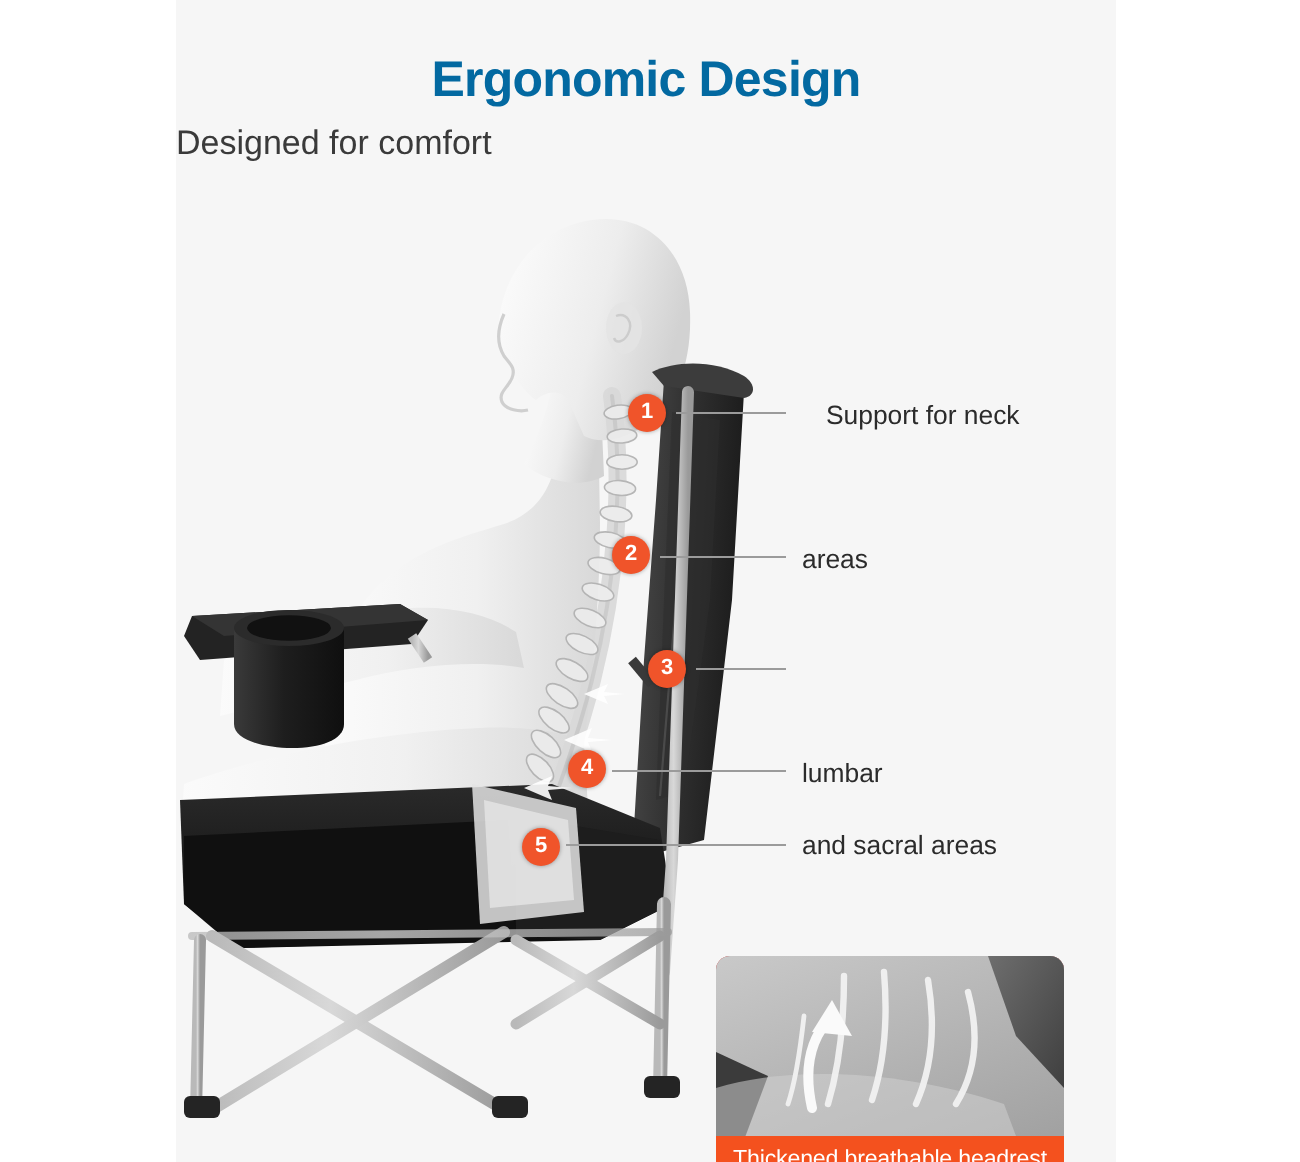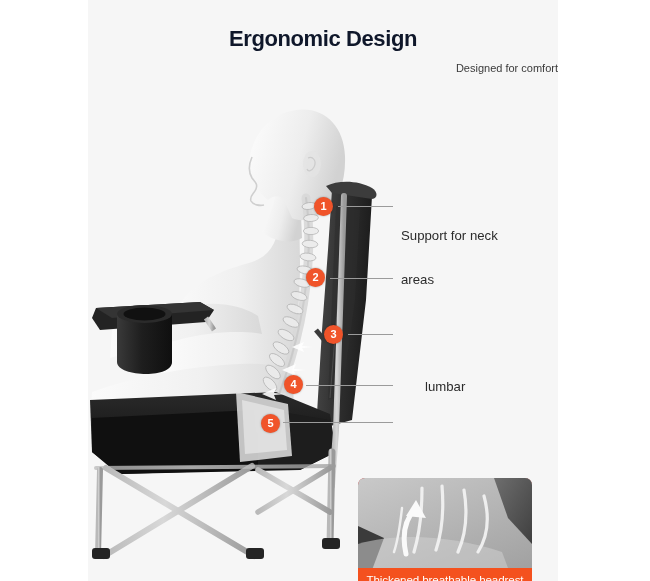--- a/index.html
+++ b/index.html
@@ -18,28 +18,28 @@
   .panel {
     position:absolute;
     left:88px; top:0; width:470px; height:581px;
     background:#f6f6f6;
   }
 
   
   .title {
     position:absolute; left:88px; top:26px; width:470px;
     text-align:center;
-    font-size:22px; font-weight:bold;
+    font-size:25px; font-weight:bold;
     letter-spacing:-0.4px;
-    color:#0f172a;
+    color:#0369a1;
   }
   .subtitle {
     position:absolute; left:88px; top:62px; width:470px;
-    text-align:right;
-    font-size:11px; font-weight:normal;
+    text-align:left;
+    font-size:17px; font-weight:normal;
     color:#3a3a3a;
   }
 
   
   .scene { position:absolute; left:0; top:0; width:650px; height:581px; }
   .scene svg { display:block; }
 
   
   .badge {
     position:absolute;
@@ -70,24 +70,24 @@
   .l5 { left:283px; top:422px; width:110px; }
 
   
   .callout {
     position:absolute;
     font-size:13.2px; color:#2b2b2b;
     line-height:17.5px;
     z-index:6;
     white-space:pre-line;
   }
-  .c1 { left:401px; top:199px;margin-top:28px; }
+  .c1 { left:413px; top:199px; }
   .c2 { left:401px; top:271px; }
   .c3 { left:401px; top:310px; width:140px; }
-  .c4 { left:425px; top:378px; }
+  .c4 { left:401px; top:378px; }
   .c5 { left:401px; top:414px; }
 
   
   .inset {
     position:absolute; left:358px; top:450px;
     width:174px; height:113px;
     border-radius:7px;
     overflow:hidden;
     background:#b91c1c;
     z-index:7;
@@ -302,20 +302,21 @@
 
   <div class="badge b1">1</div>
   <div class="badge b2">2</div>
   <div class="badge b3">3</div>
   <div class="badge b4">4</div>
   <div class="badge b5">5</div>
 
   <div class="callout c1">Support for neck</div>
   <div class="callout c2">areas</div>
   <div class="callout c4">lumbar</div>
+  <div class="callout c5">and sacral areas</div>
 
   <div class="inset">
     <svg width="174" height="113" viewBox="0 0 174 113" xmlns="http://www.w3.org/2000/svg">
       <defs>
         <linearGradient id="meshBg" x1="0" y1="0" x2="0.6" y2="1">
           <stop offset="0%" stop-color="#c9c9c9"></stop>
           <stop offset="50%" stop-color="#b6b6b6"></stop>
           <stop offset="100%" stop-color="#a2a2a2"></stop>
         </linearGradient>
         <linearGradient id="meshDark" x1="0" y1="0" x2="1" y2="1">

